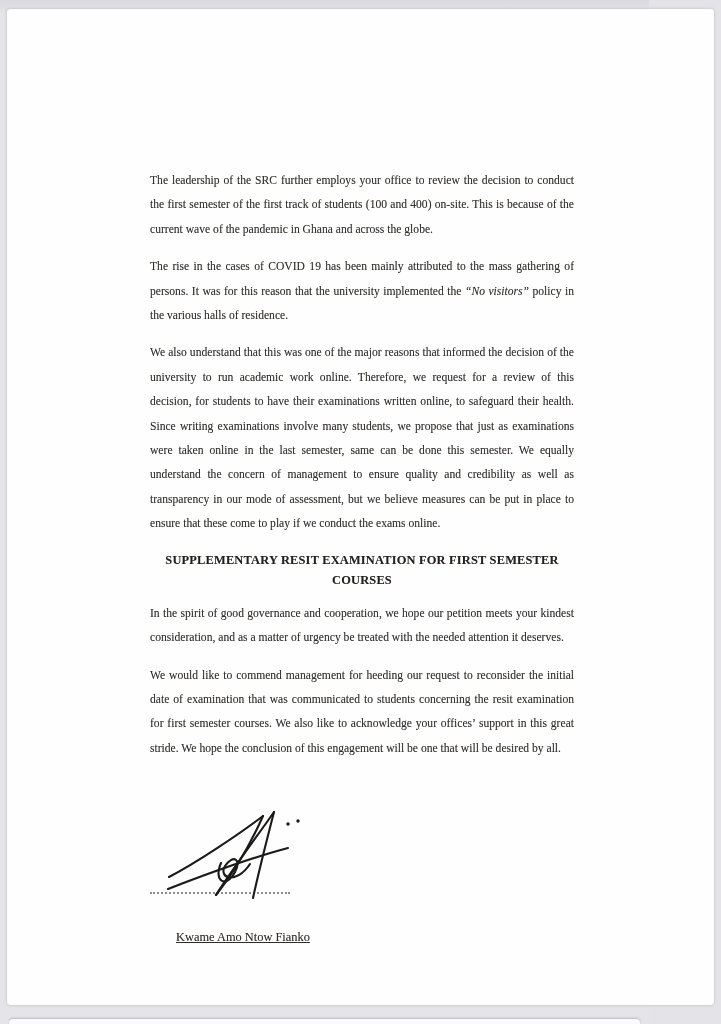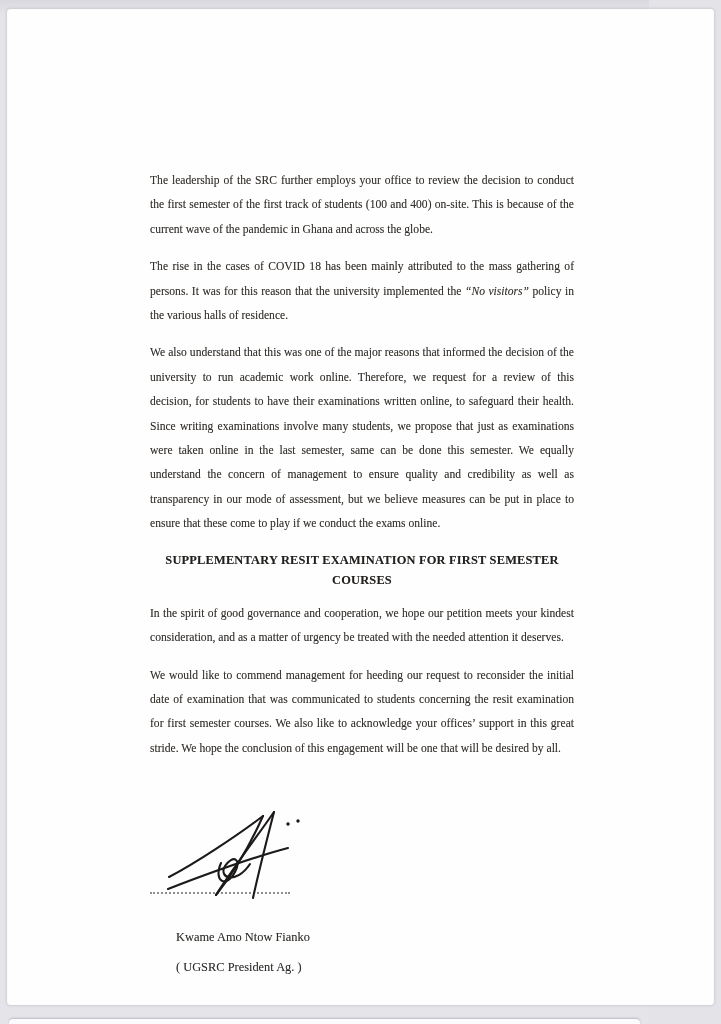--- a/index.html
+++ b/index.html
@@ -69,20 +69,21 @@
     margin-top: -9px;
     border-bottom: 2px dotted #8d8d8d;
     height: 0;
   }
   .sig-name {
     margin-top: 36px;
     margin-left: 26px;
     font-size: 12.4px;
     color: #2e2b28;
     text-shadow: 0 0 0.6px rgba(50,45,40,0.3);
+    text-decoration: underline;
   }
   .sig-title {
     margin-top: 15px;
     margin-left: 26px;
     font-size: 12.4px;
     color: #2e2b28;
     text-shadow: 0 0 0.6px rgba(50,45,40,0.3);
   }
   .next-page {
     position: absolute;
@@ -97,21 +98,21 @@
 </style>
 </head>
 <body>
 
 <div class="canvas">
   <div class="page">
     <div class="content">
 
       <p>The leadership of the SRC further employs your office to review the decision to conduct the first semester of the first track of students (100 and 400) on-site. This is because of the current wave of the pandemic in Ghana and across the globe.</p>
 
-      <p><span>The rise in the cases of COVID 18 has been mainly attributed to the mass gathering of persons. It was for this reason that the university implemented the </span><span class="em">“No visitors”</span><span> policy in the various halls of residence.</span></p>
+      <p><span>The rise in the cases of COVID 19 has been mainly attributed to the mass gathering of persons. It was for this reason that the university implemented the </span><span class="em">“No visitors”</span><span> policy in the various halls of residence.</span></p>
 
       <p>We also understand that this was one of the major reasons that informed the decision of the university to run academic work online. Therefore, we request for a review of this decision, for students to have their examinations written online, to safeguard their health. Since writing examinations involve many students, we propose that just as examinations were taken online in the last semester, same can be done this semester. We equally understand the concern of management to ensure quality and credibility as well as transparency in our mode of assessment, but we believe measures can be put in place to ensure that these come to play if we conduct the exams online.</p>
 
       <h2 class="letter-heading">SUPPLEMENTARY RESIT EXAMINATION FOR FIRST SEMESTER COURSES</h2>
 
       <p>In the spirit of good governance and cooperation, we hope our petition meets your kindest consideration, and as a matter of urgency be treated with the needed attention it deserves.</p>
 
       <p>We would like to commend management for heeding our request to reconsider the initial date of examination that was communicated to students concerning the resit examination for first semester courses. We also like to acknowledge your offices’ support in this great stride. We hope the conclusion of this engagement will be one that will be desired by all.</p>
 
       <div class="sig-block">
@@ -120,19 +121,18 @@
           <path d="M97 11 C84 40 66 70 50 90"></path>
           <path d="M50 90 C68 62 92 30 108 7"></path>
           <path d="M108 7 C100 38 92 70 87 93"></path>
           <path d="M2 84 C38 70 88 52 122 43"></path>
           <path d="M55 58 C47 76 60 84 69 67 C76 54 67 49 59 61 C52 73 70 80 84 59"></path>
           <circle cx="122" cy="19" r="1.7"></circle>
           <circle cx="132" cy="16" r="1.7"></circle>
         </svg>
         <div class="dots"></div>
         <div class="sig-name">Kwame Amo Ntow Fianko</div>
-        <div class="sig-title">( UGSRC President Ag. )</div>
       </div>
 
     </div>
   </div>
   <div class="next-page"></div>
 </div>
 
 </body></html>

